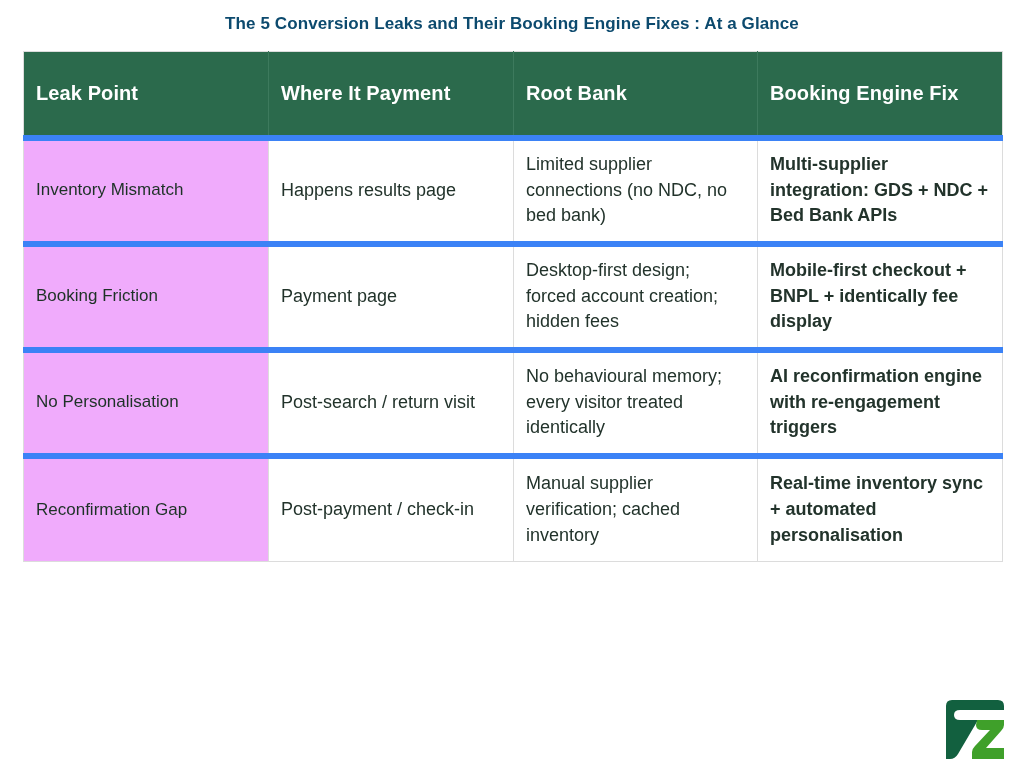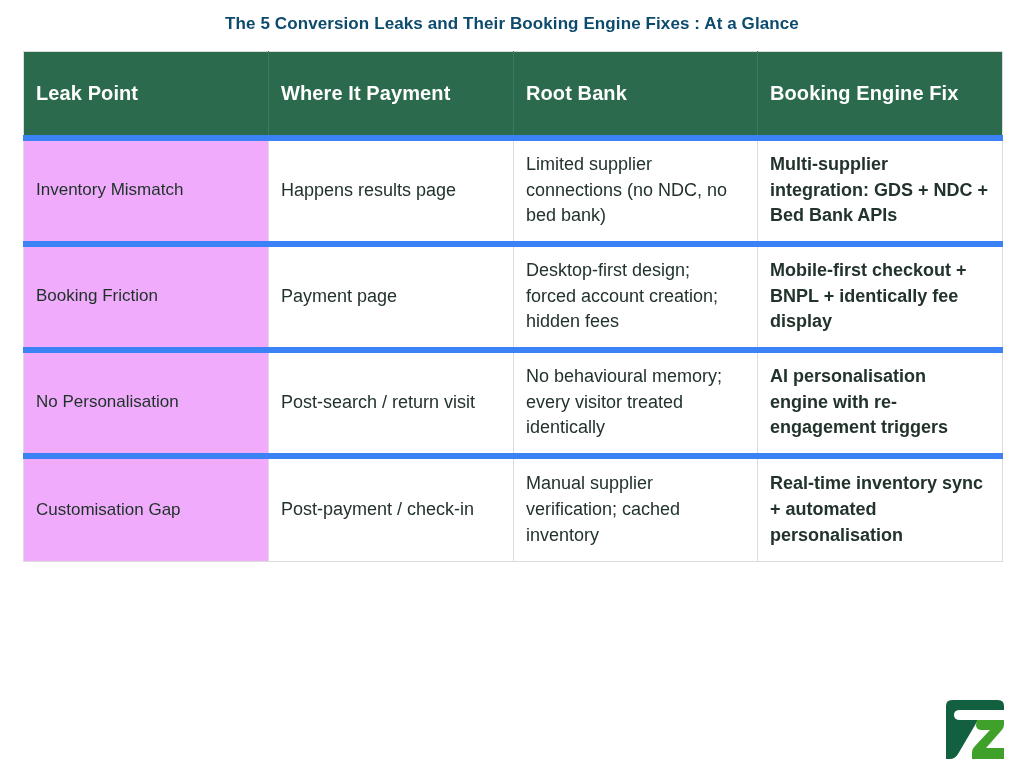--- a/index.html
+++ b/index.html
@@ -130,24 +130,24 @@
         <tr>
           <td class="leak-cell">Booking Friction</td>
           <td>Payment page</td>
           <td>Desktop-first design; forced account creation; hidden fees</td>
           <td>Mobile-first checkout + BNPL + identically fee display</td>
         </tr>
         <tr>
           <td class="leak-cell">No Personalisation</td>
           <td>Post-search / return visit</td>
           <td>No behavioural memory; every visitor treated identically</td>
-          <td>AI personalisation engine with re-engagement triggers</td>
+          <td>AI reconfirmation engine with re-engagement triggers</td>
         </tr>
         <tr>
-          <td class="leak-cell">Customisation Gap</td>
+          <td class="leak-cell">Reconfirmation Gap</td>
           <td>Post-payment / check-in</td>
           <td>Manual supplier verification; cached inventory</td>
           <td>Real-time inventory sync + automated personalisation</td>
         </tr>
       </tbody>
     </table>
   </div>
 
   <div class="logo">
     <svg width="68" height="62" viewBox="0 0 68 62" xmlns="http://www.w3.org/2000/svg">

